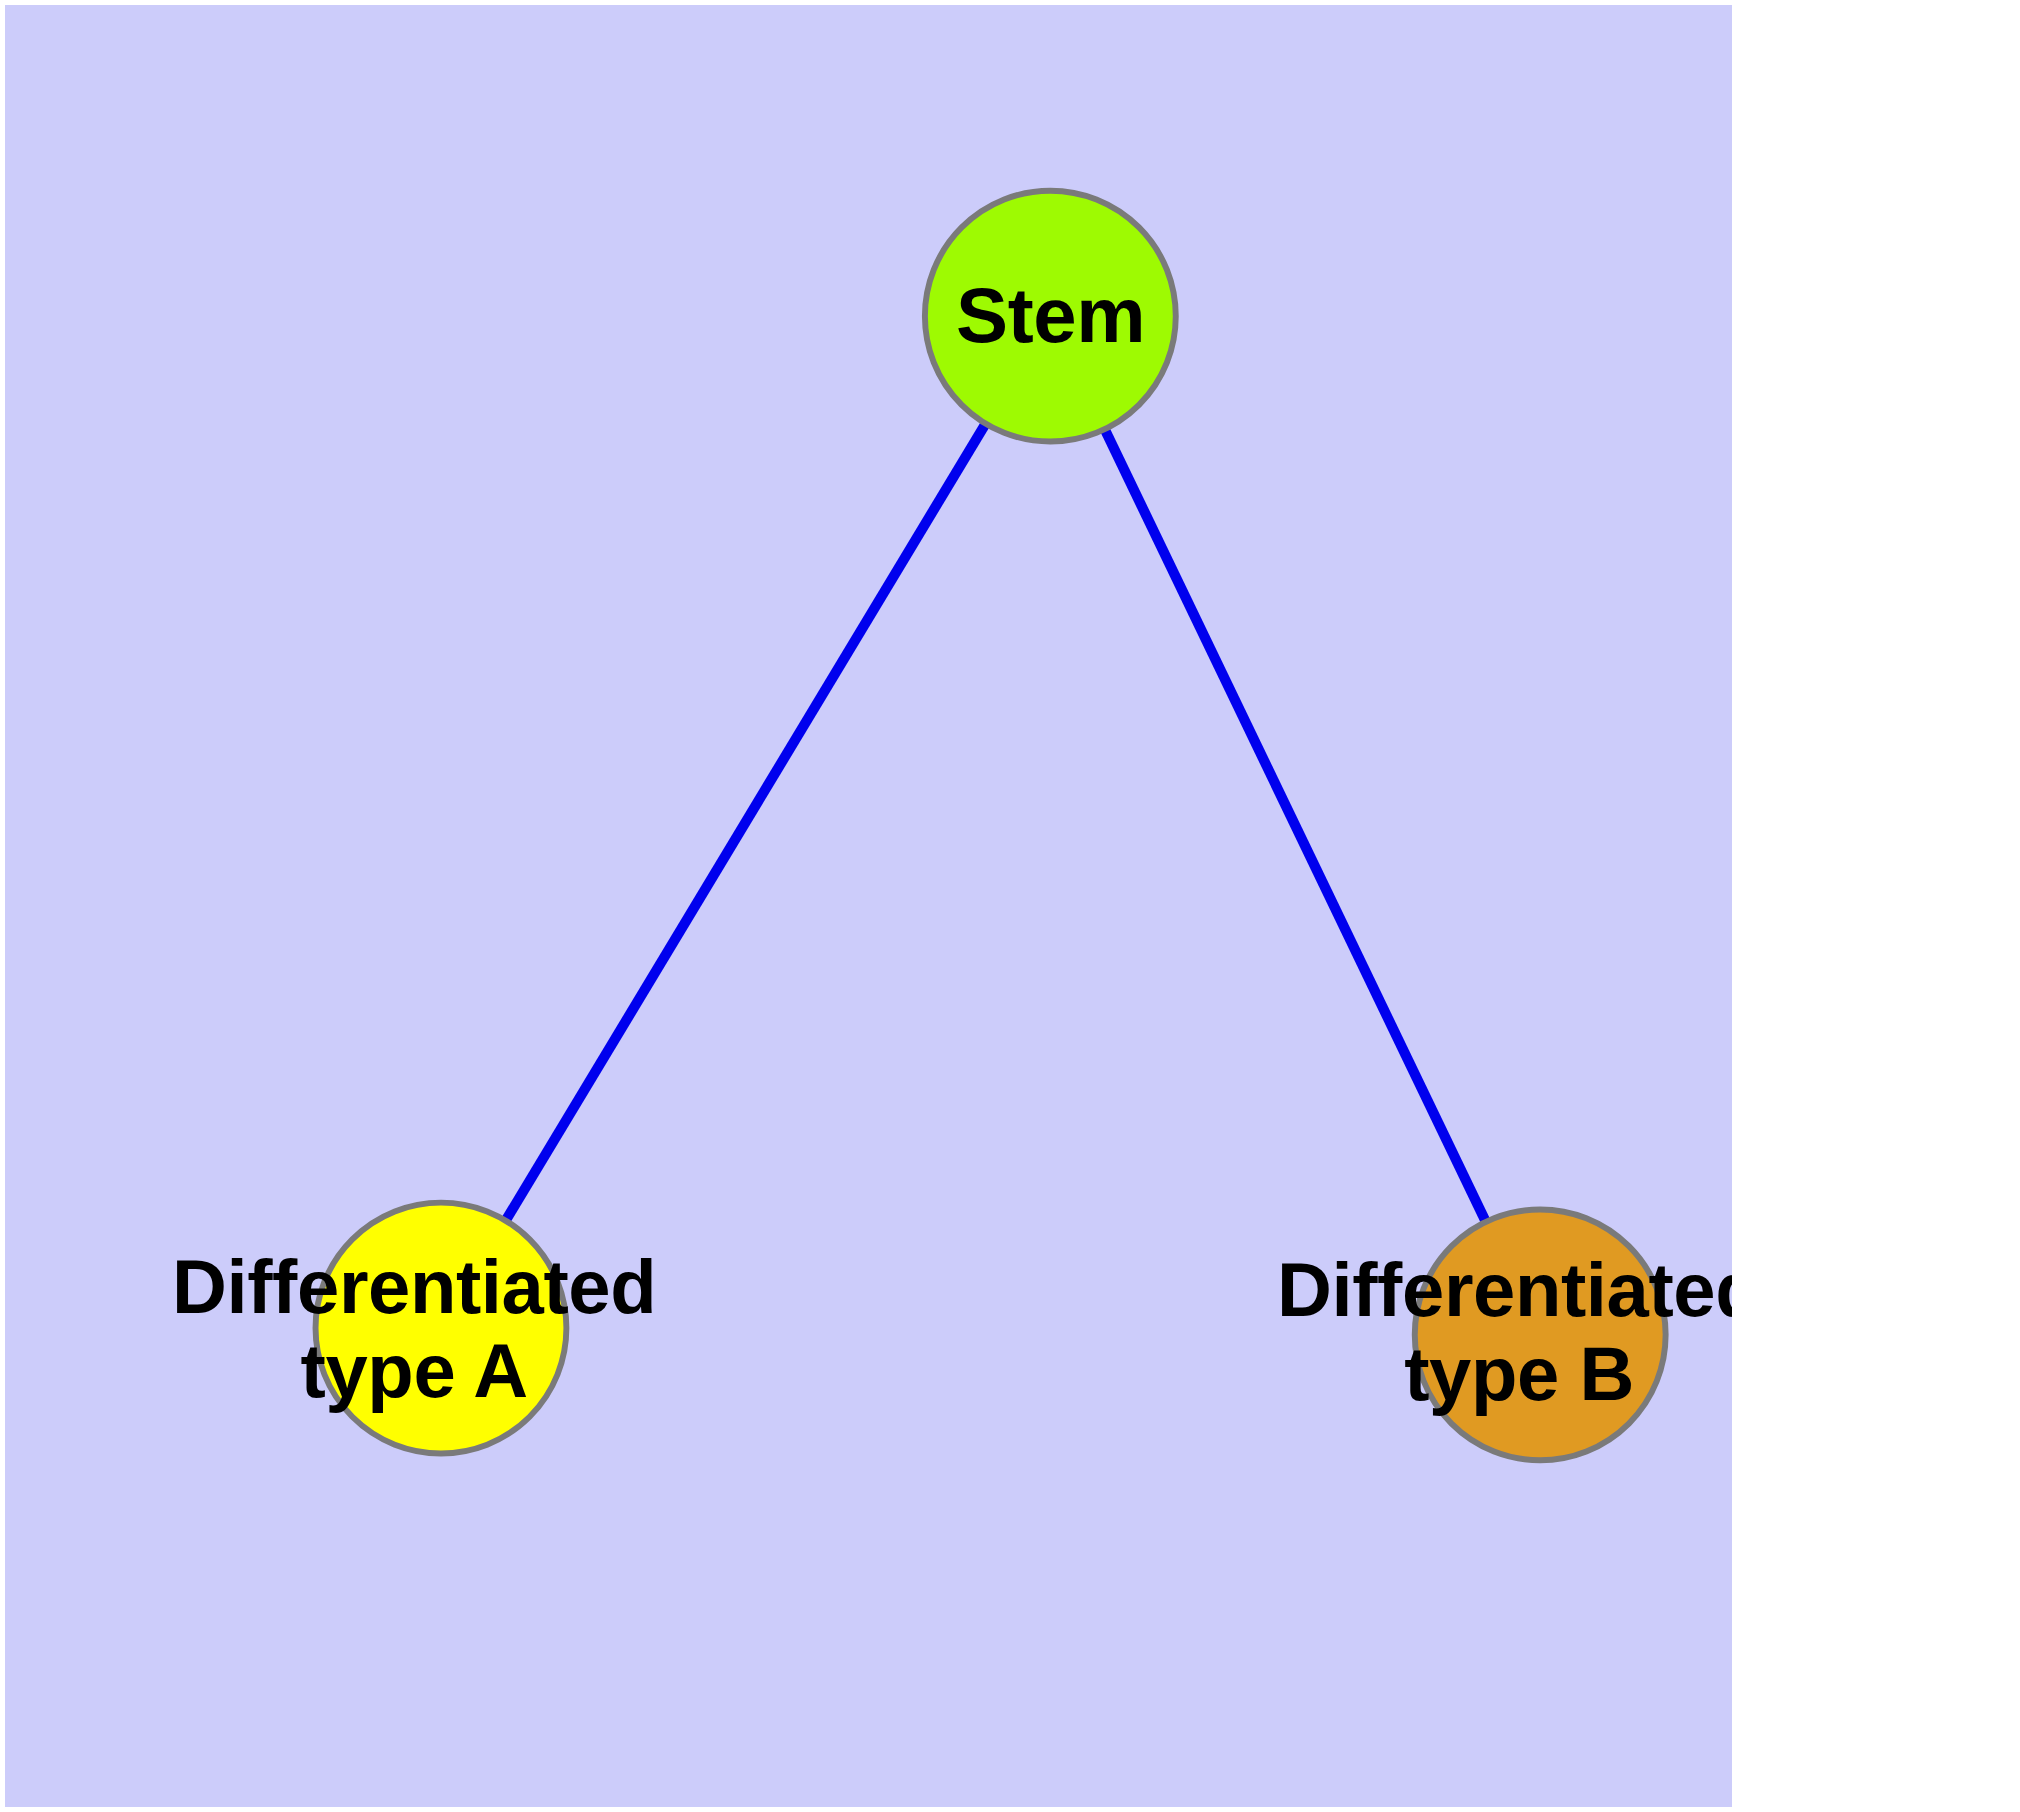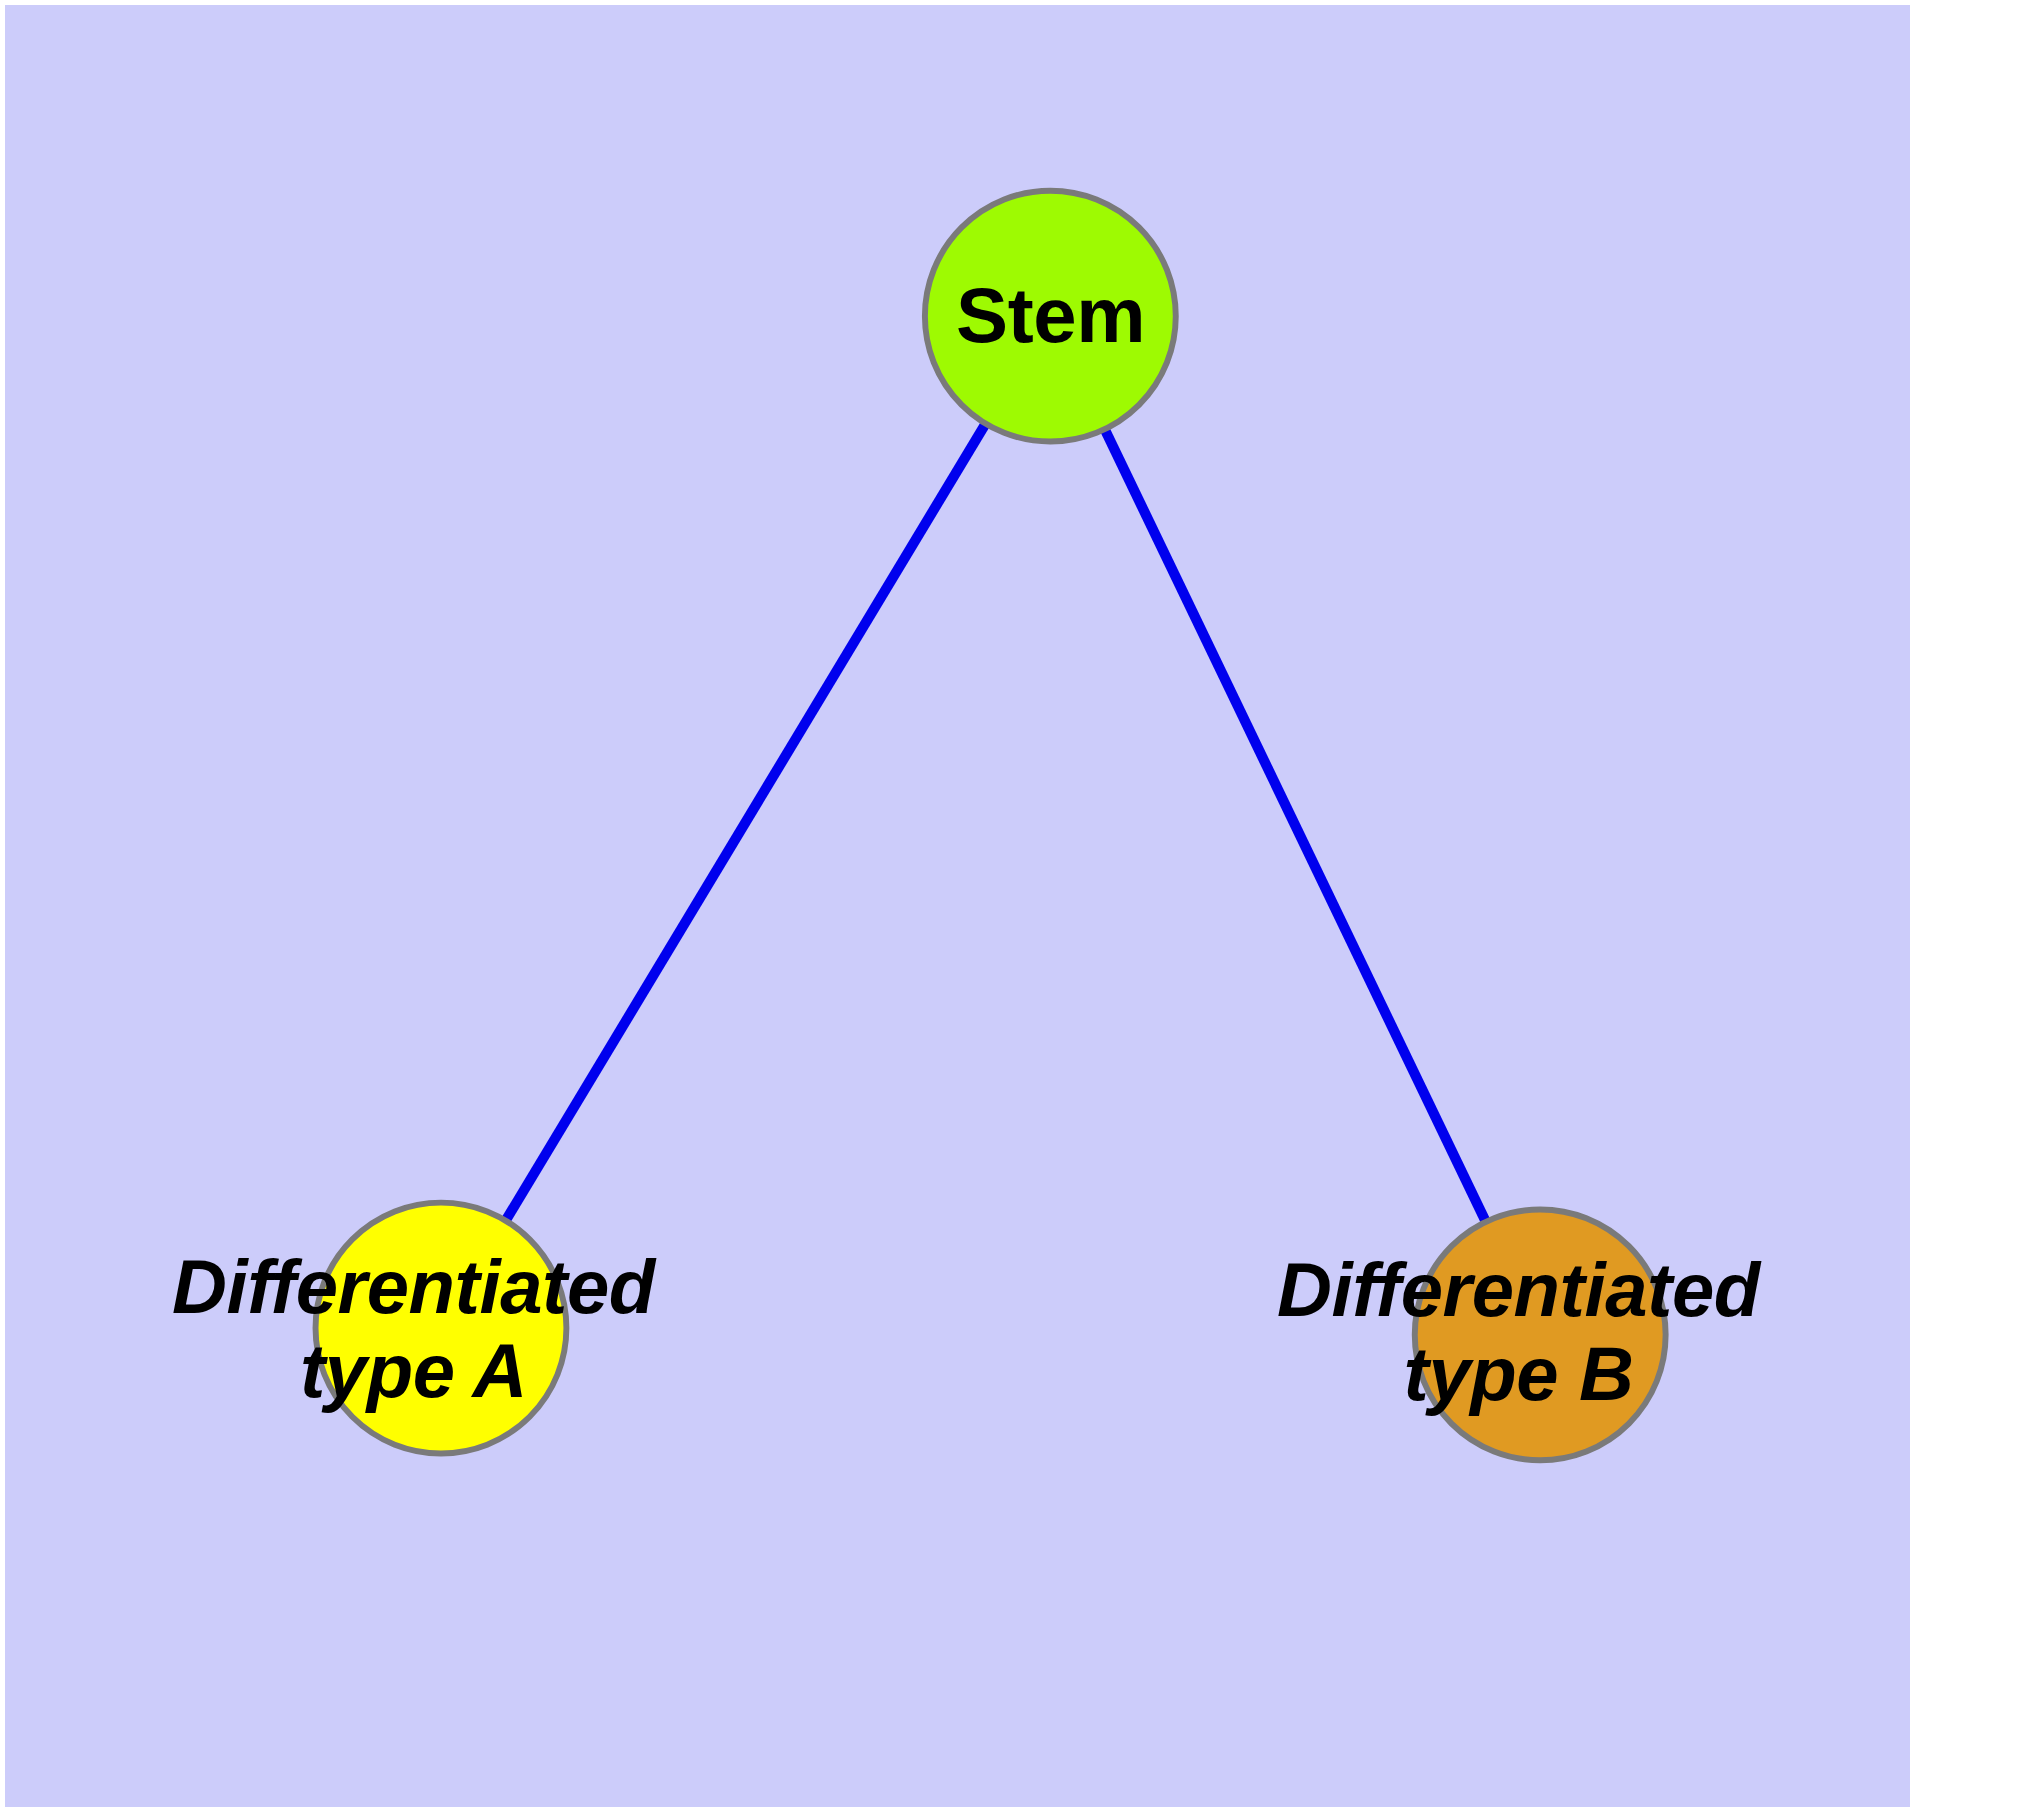--- a/index.html
+++ b/index.html
@@ -2,21 +2,21 @@
 <html style="font-size:13.6px"><head>
 <meta charset="utf-8">
 <style>
   html, body {
     margin: 0;
     padding: 0;
     background: #ffffff;
   }
   #canvas {
     position: relative;
-    width: 1910px;
+    width: 1732px;
     height: 1812px;
     background: #ffffff;
     overflow: hidden;
     font-family: "Liberation Sans", sans-serif;
   }
   #graph-surface {
     position: absolute;
     left: 5.1px;
     top: 5.1px;
     width: 2010px;
@@ -40,21 +40,20 @@
     line-height: 1.10;
     white-space: pre;
     letter-spacing: -0.4px;
     pointer-events: none;
   }
   .node-label.root {
     font-size: 78px;
   }
   .node-label.leaf {
     font-size: 76px;
-    font-style: italic;
   }
 </style>
 </head>
 <body>
 
 <div id="canvas">
 
   <div id="graph-surface"></div>
 
   <svg id="graph-svg" viewBox="0 0 2384 2138">

